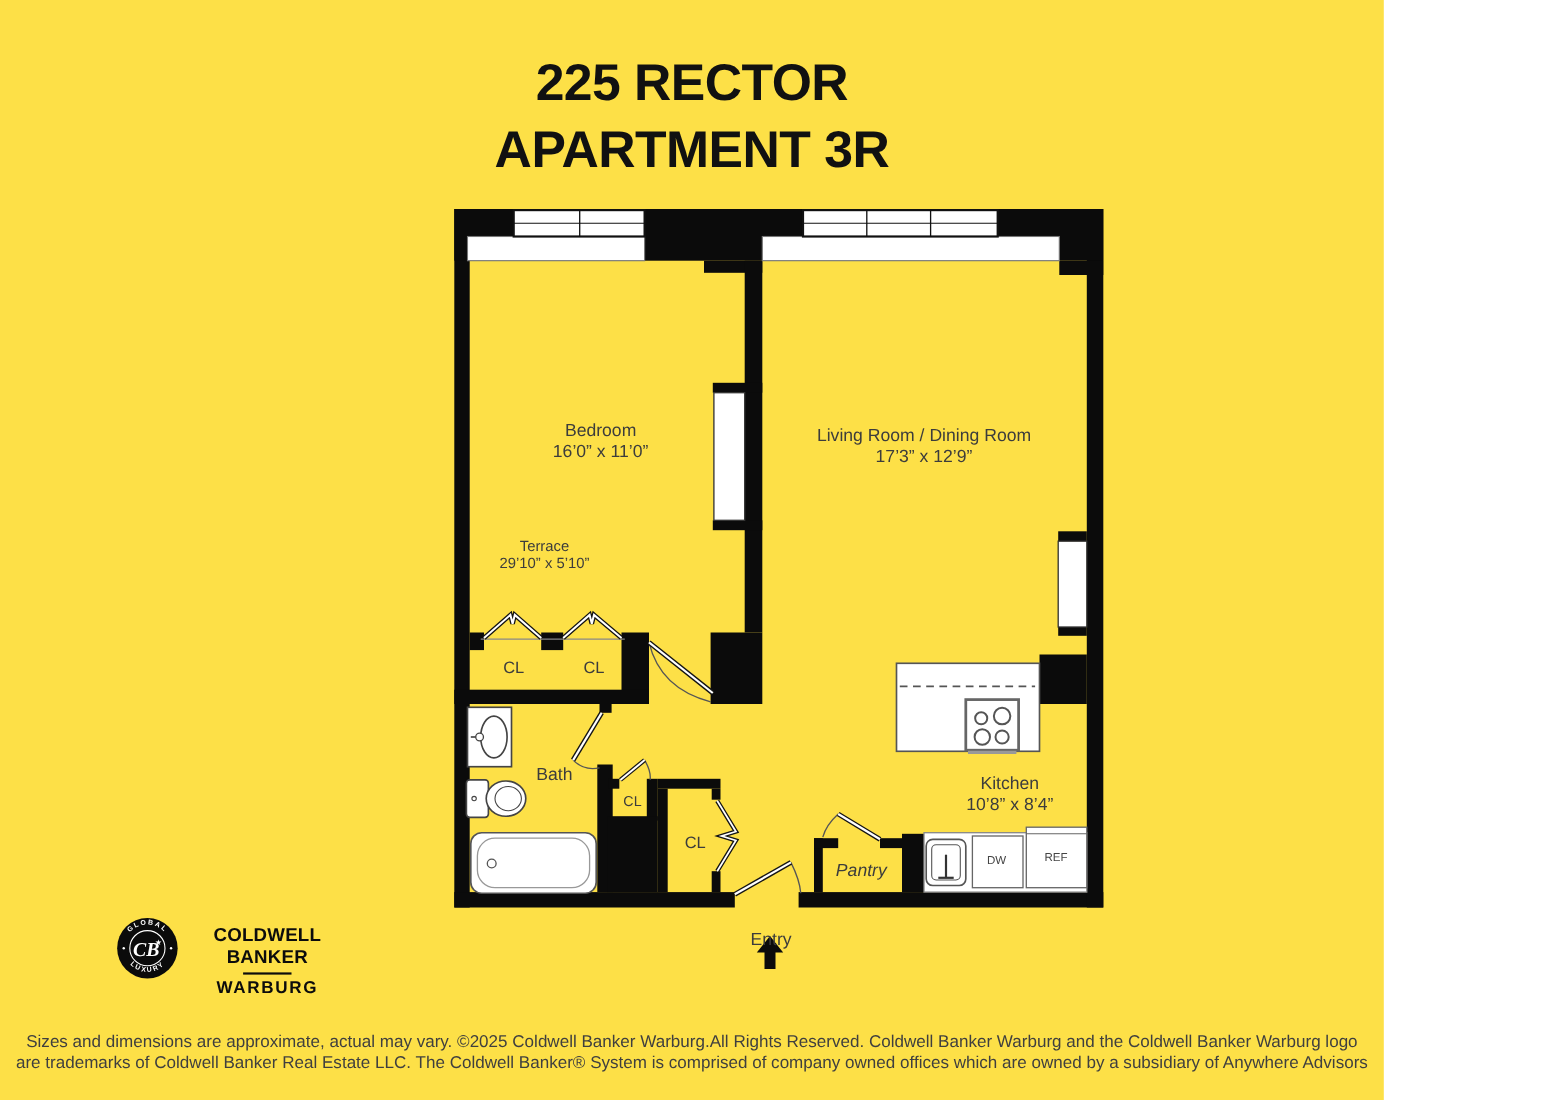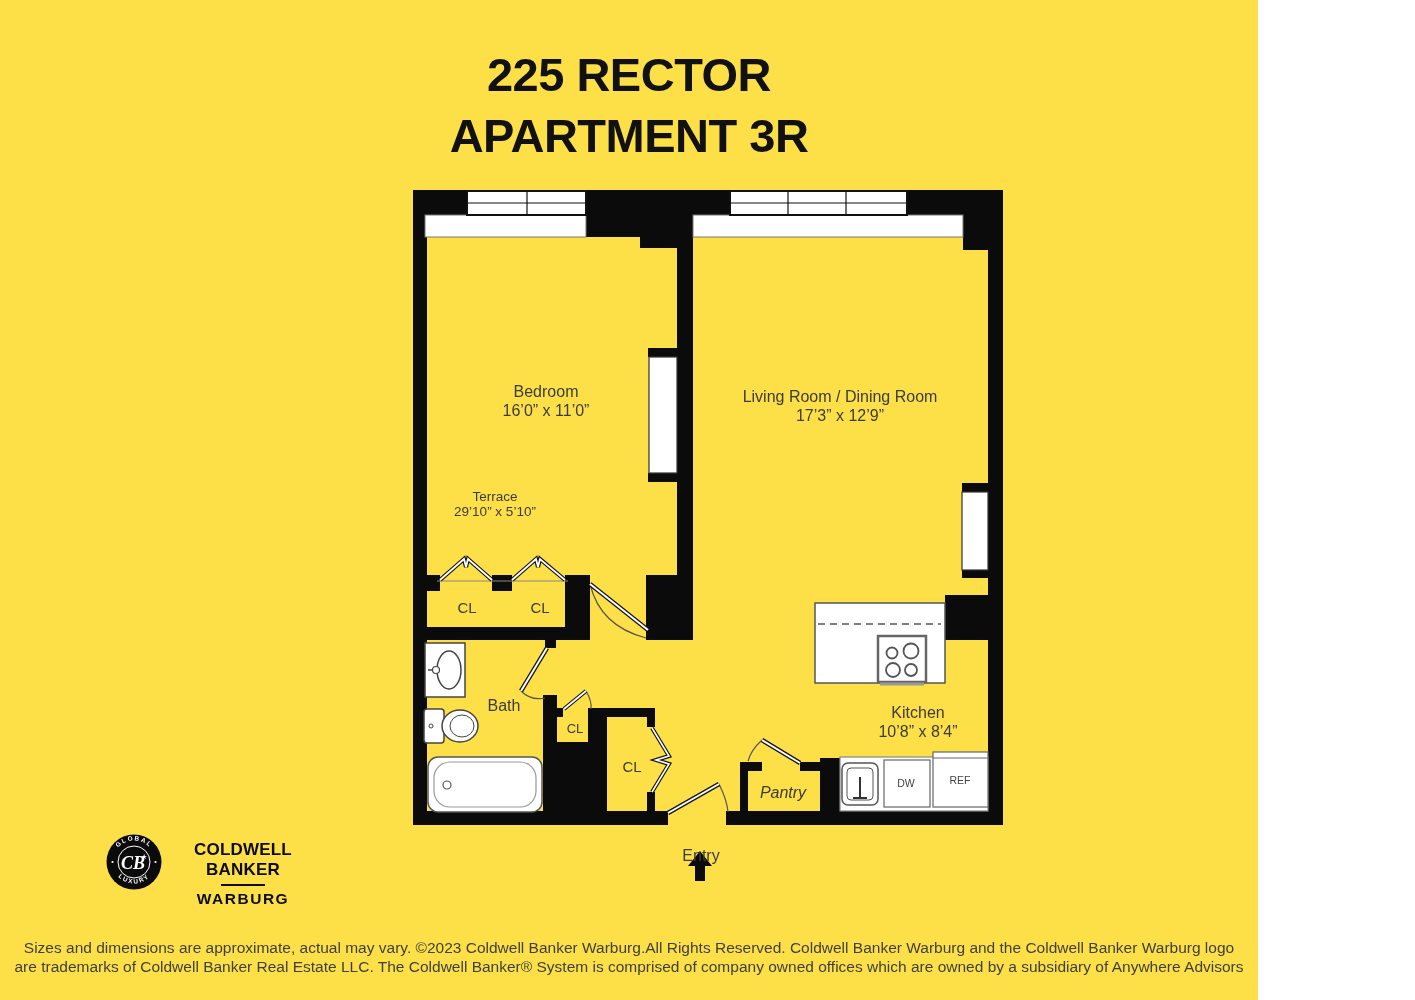--- a/index.html
+++ b/index.html
@@ -223,17 +223,17 @@
     <text x="38" y="28" fill="#fff" font-size="7">★</text>
   </svg>
 
   <div class="brand">
     <div class="l1">COLDWELL BANKER</div>
     <div class="rule"></div>
     <div class="l2">WARBURG</div>
   </div>
 
   <div class="disclaimer">
-    <div>Sizes and dimensions are approximate, actual may vary. ©2023 Coldwell Banker Warburg.All Rights Reserved. Coldwell Banker Warburg and the Coldwell Banker Warburg logo</div>
+    <div>Sizes and dimensions are approximate, actual may vary. ©2025 Coldwell Banker Warburg.All Rights Reserved. Coldwell Banker Warburg and the Coldwell Banker Warburg logo</div>
     <div>are trademarks of Coldwell Banker Real Estate LLC. The Coldwell Banker® System is comprised of company owned offices which are owned by a subsidiary of Anywhere Advisors</div>
   </div>
 
 </div>
 
 </body></html>

